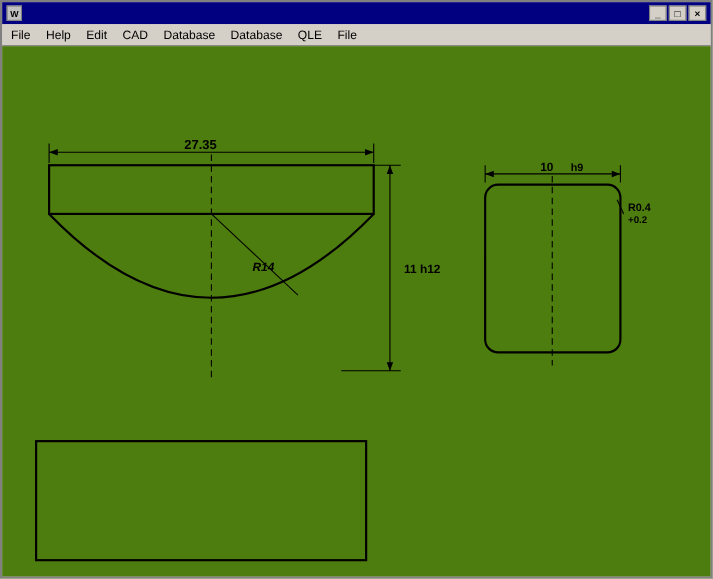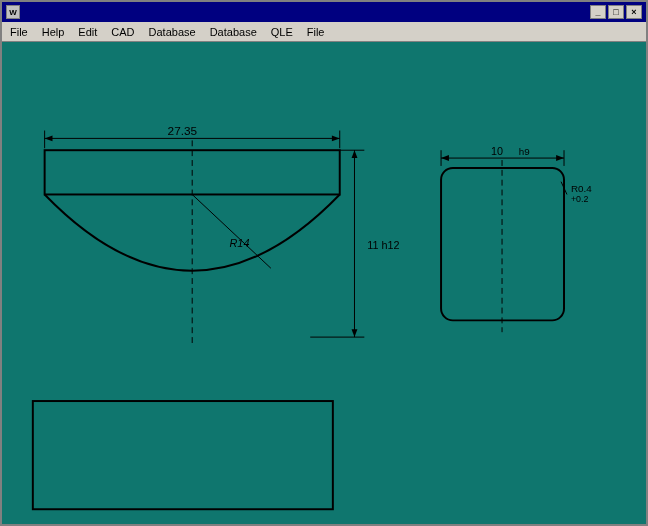--- a/index.html
+++ b/index.html
@@ -74,23 +74,24 @@
       gap: 2px;
     }
     .menu-item {
       padding: 2px 6px;
       font-size: 11px;
       cursor: pointer;
       color: black;
     }
     .canvas-area {
       flex: 1;
-      background: #0f766e;
+      background: #4d7c0f;
       position: relative;
       overflow: hidden;
+      font-weight: bold;
     }
     .drawing-canvas {
       position: absolute;
       top: 0; left: 0;
       width: 100%;
       height: 100%;
     }
   </style>
 </head>
 <body>

